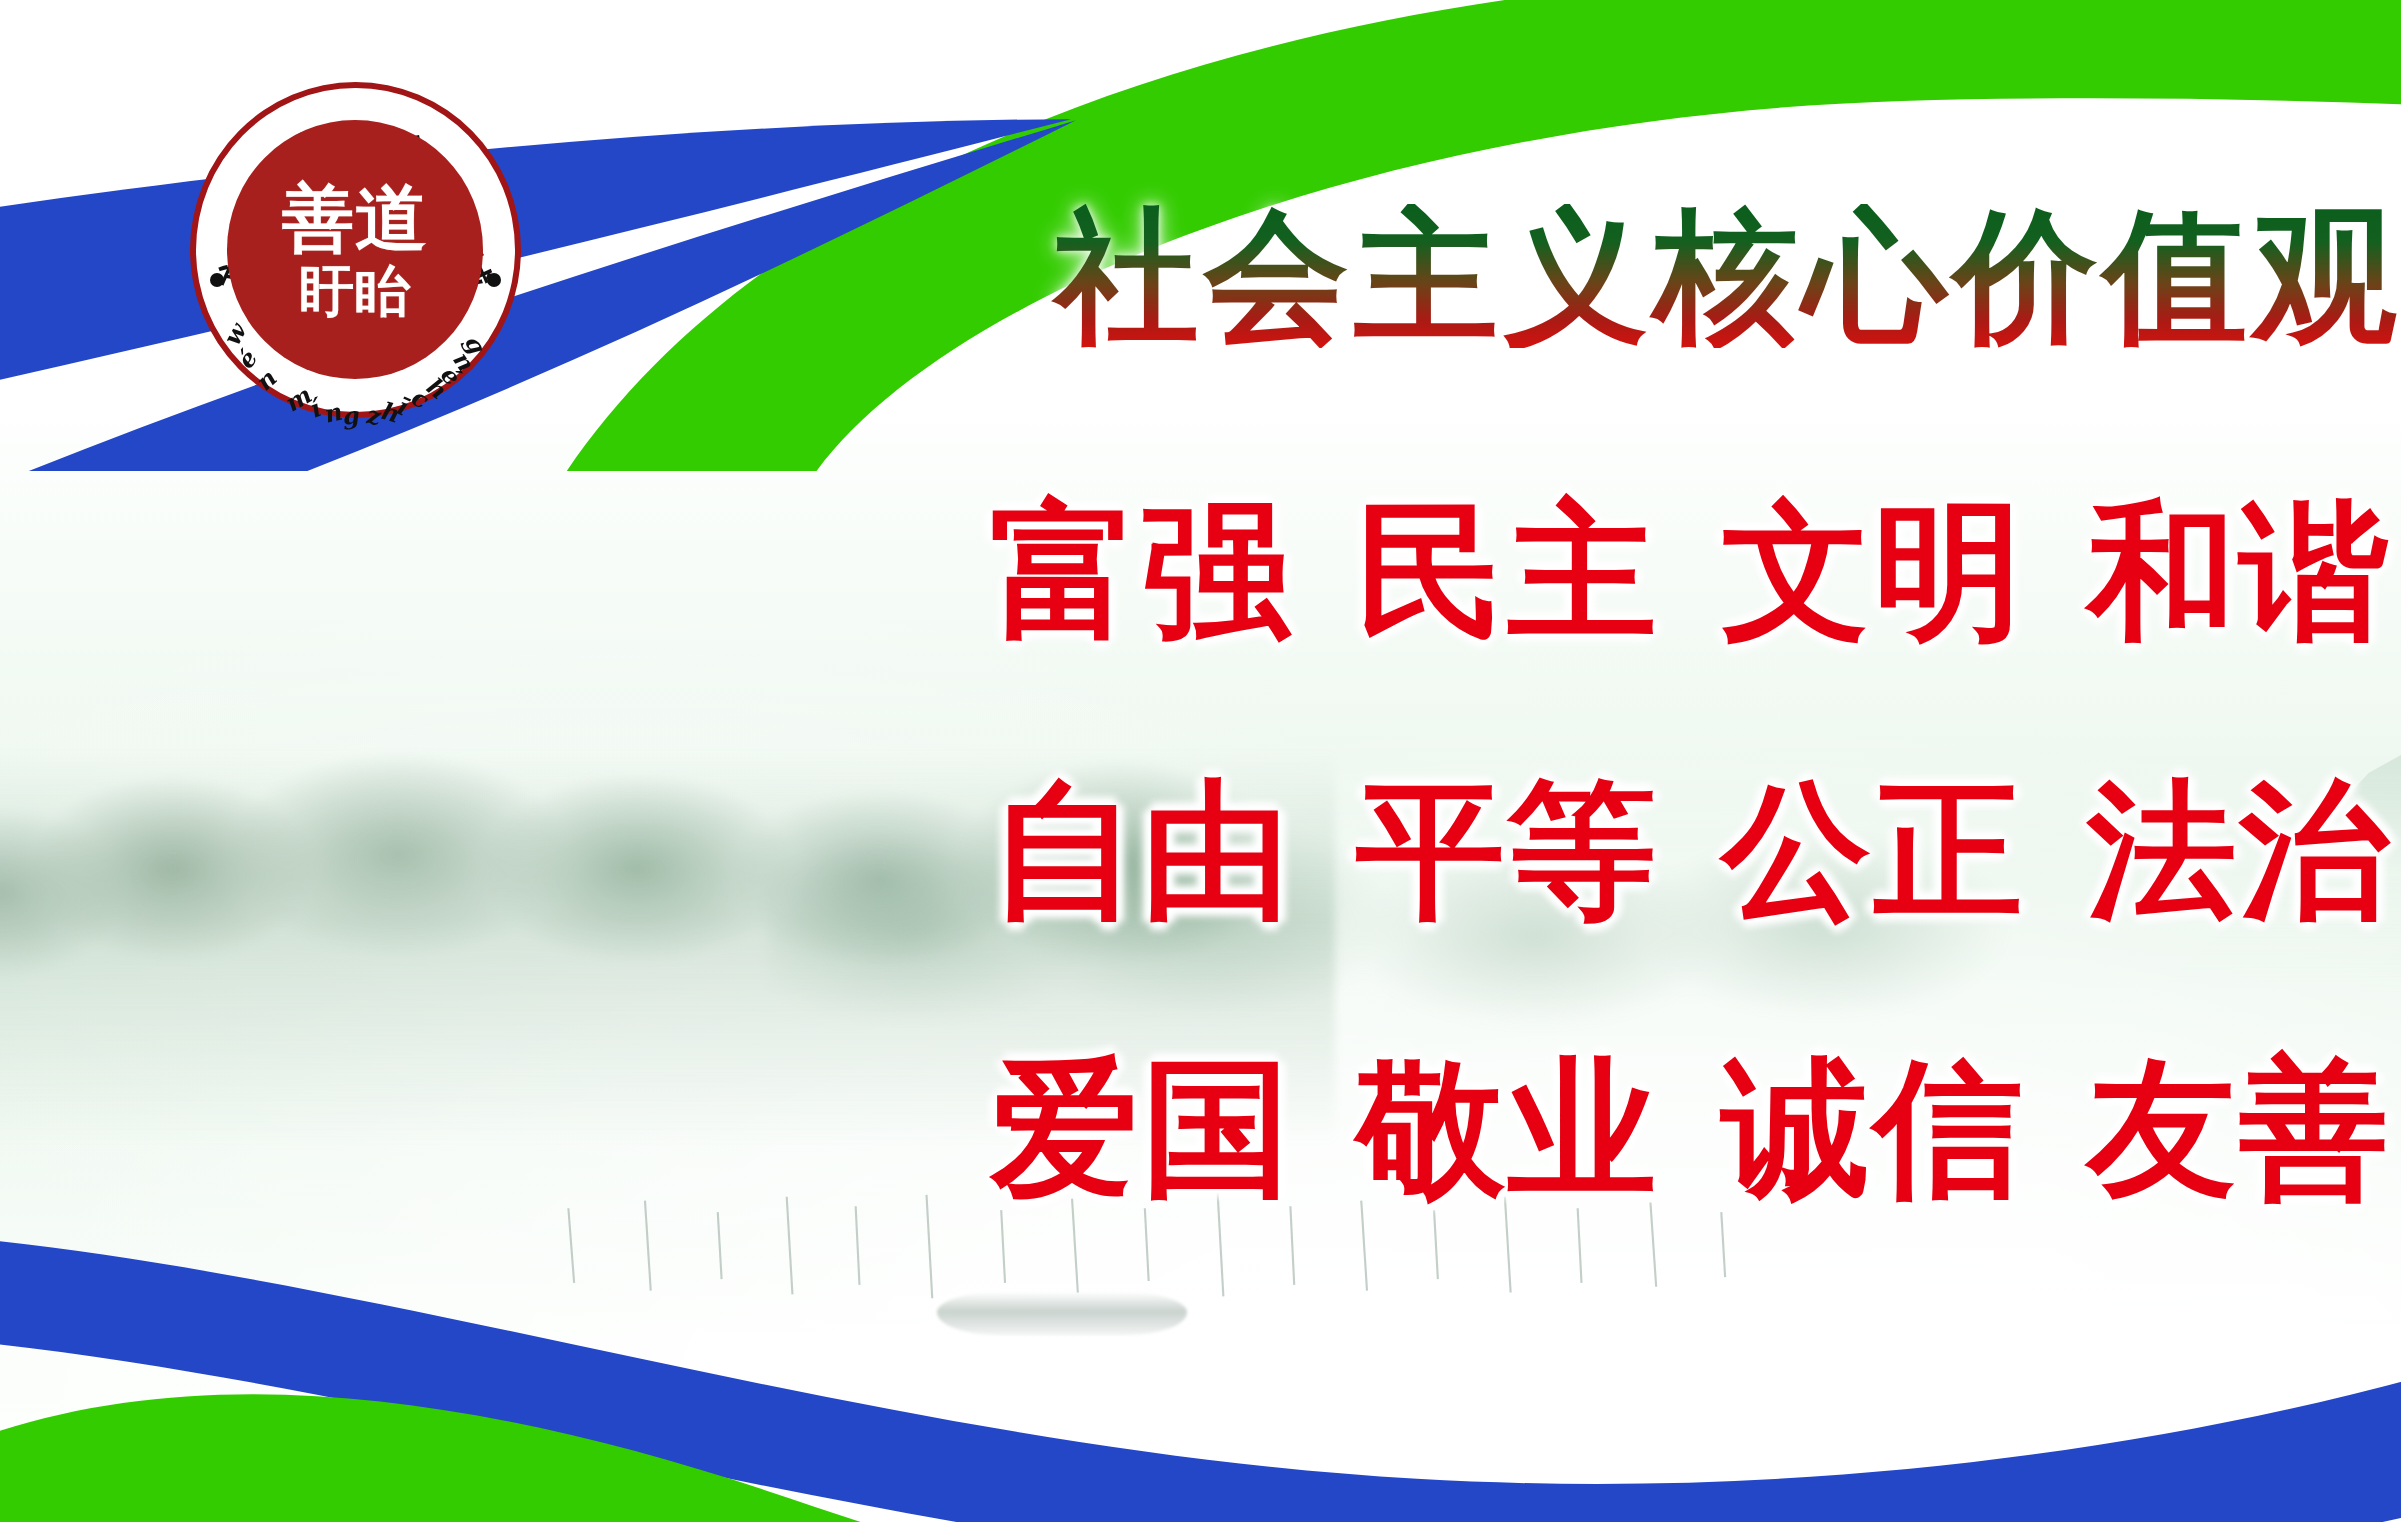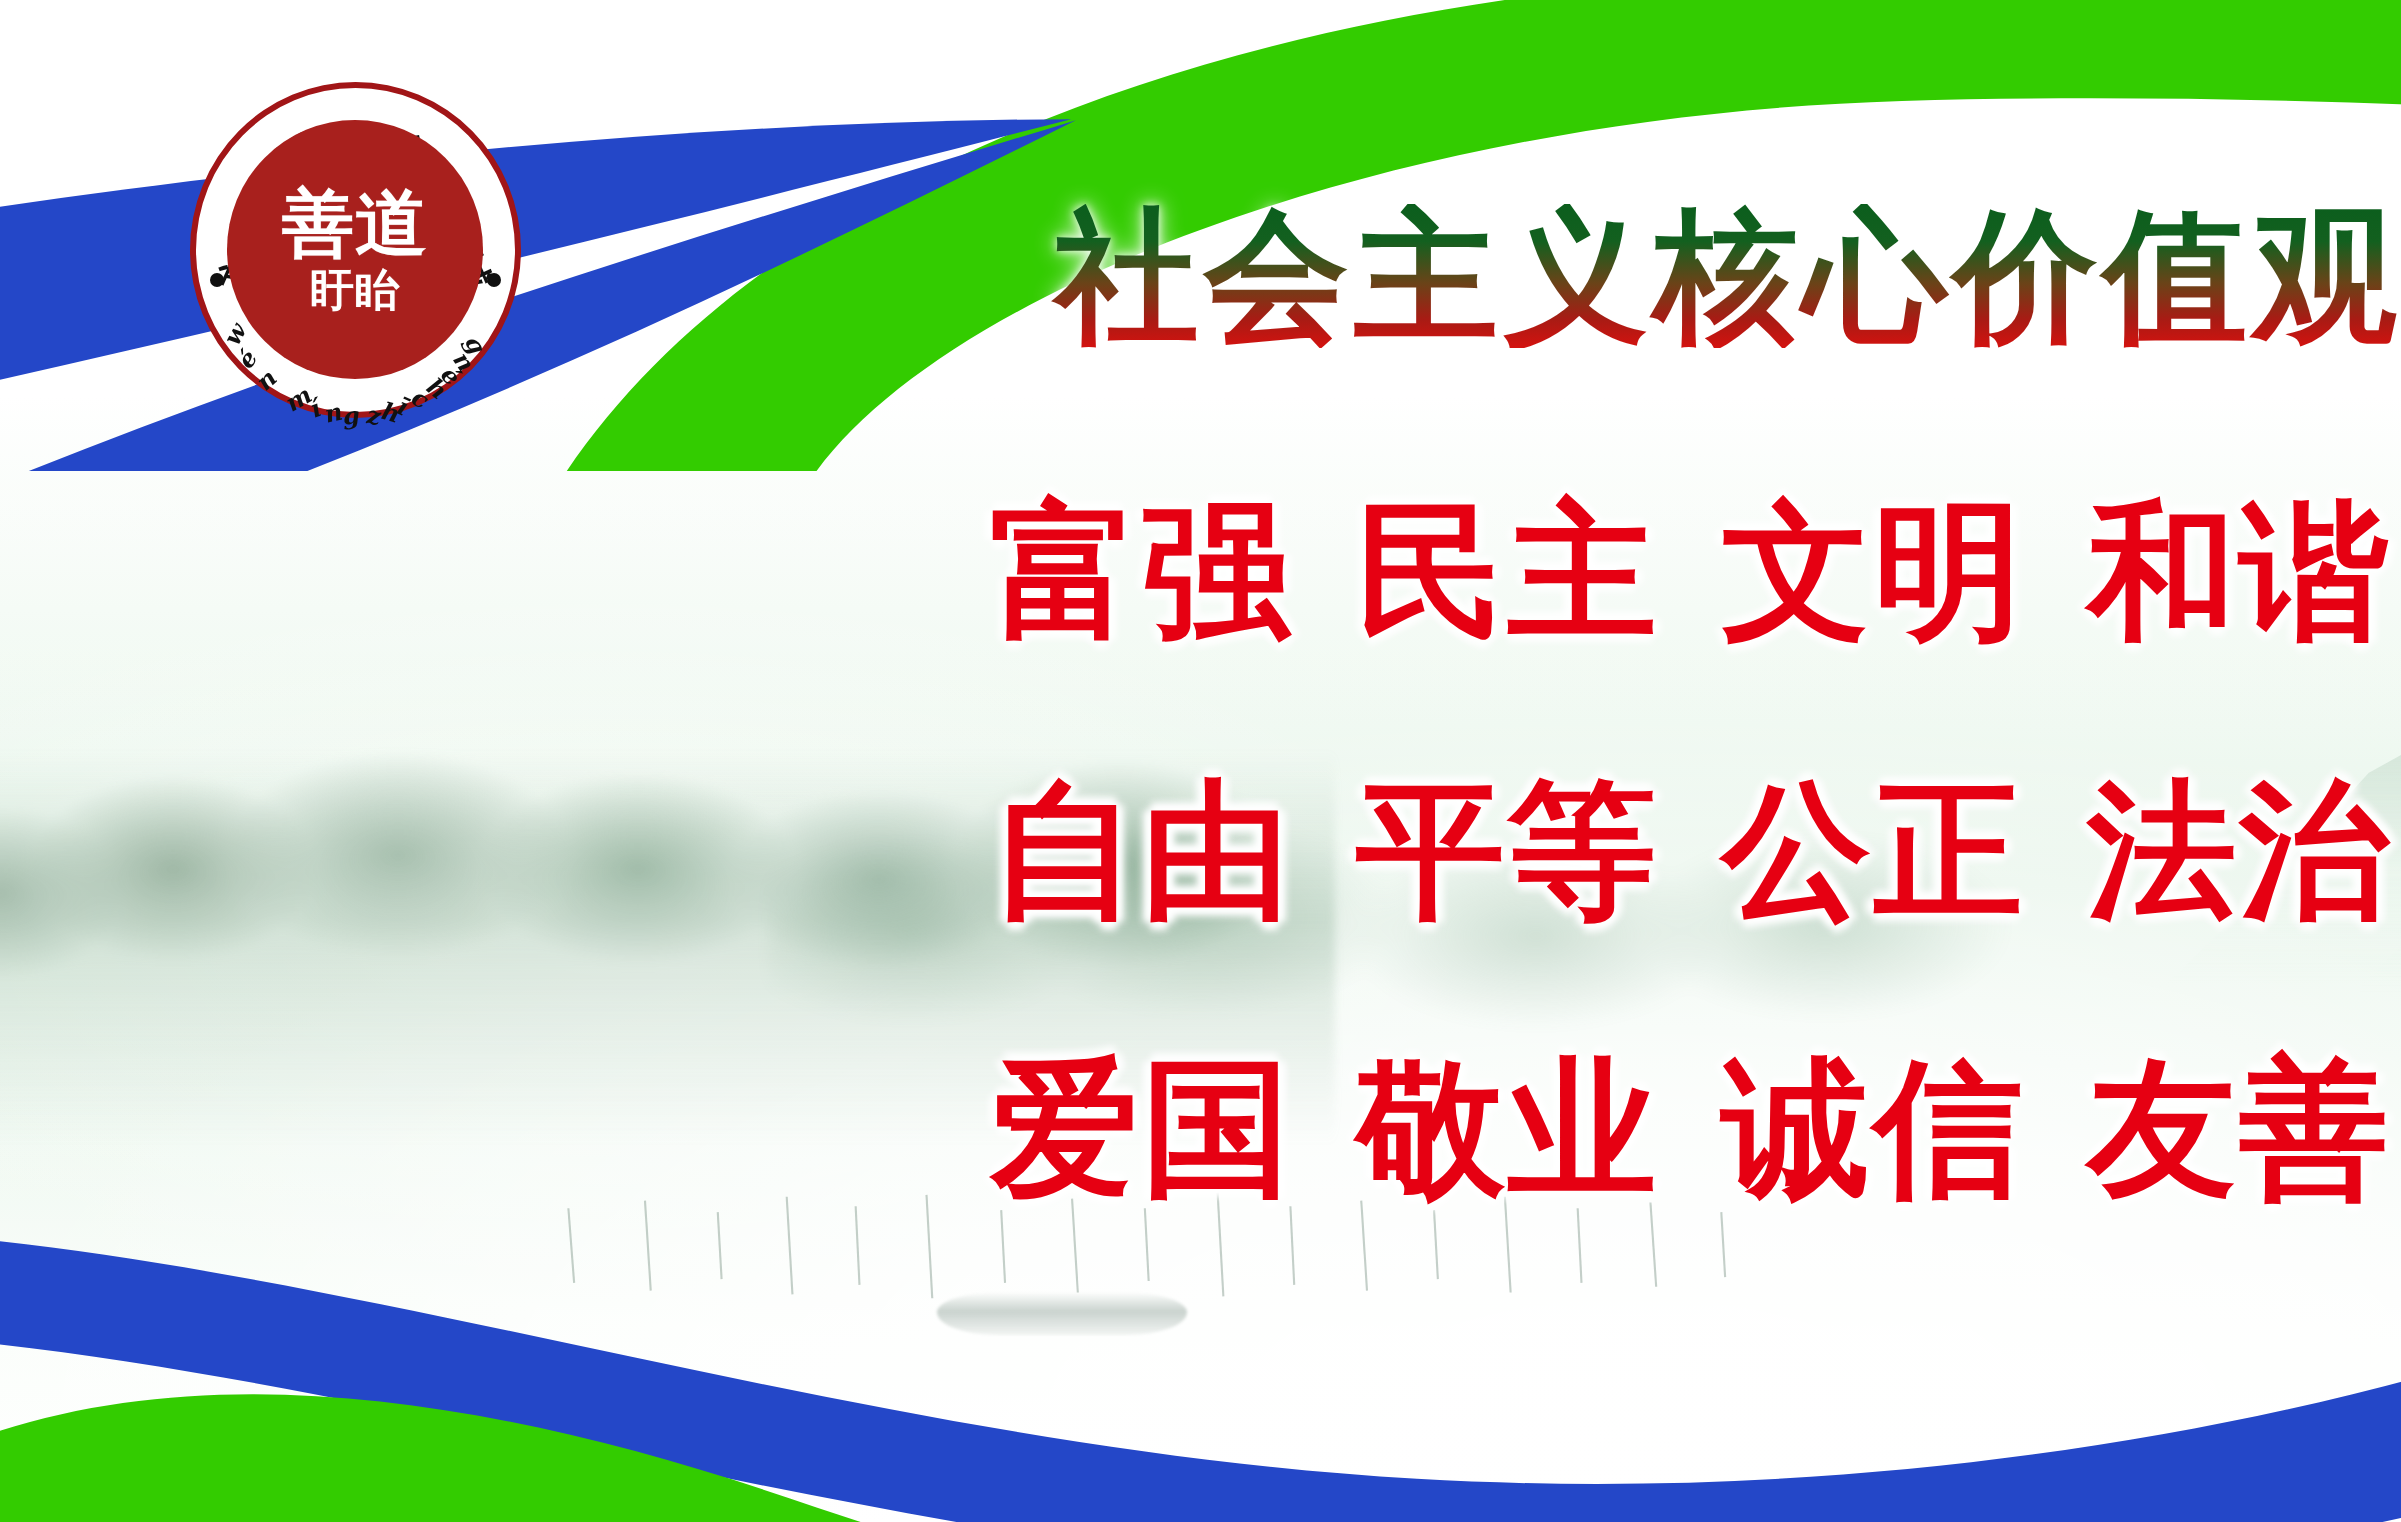--- a/index.html
+++ b/index.html
@@ -121,21 +121,21 @@
   .seal-core-row {
     display:flex; gap:8.6px; align-items:center; justify-content:center;
     color:#ffffff;
     font-family:"DejaVu Serif", serif;
     font-weight:bold;
     font-size:72px;
     line-height:1;
     letter-spacing:1px;
     text-shadow:0 0 1px rgba(255,255,255,0.4);
   }
-  .seal-core-row.two { font-size:44px; }
+  .seal-core-row.two { font-size:55px; }
 
   .arc-char {
     position:absolute;
     color:#111111;
     font-family:"DejaVu Serif", serif;
     font-weight:bold;
     font-size:36px;
     line-height:1;
     transform-origin:center center;
     white-space:nowrap;

